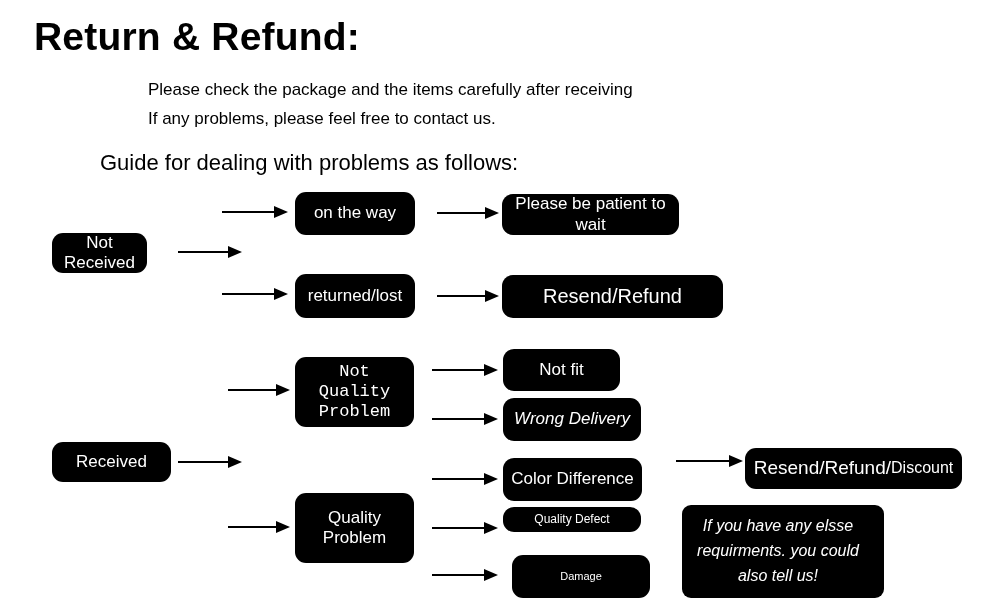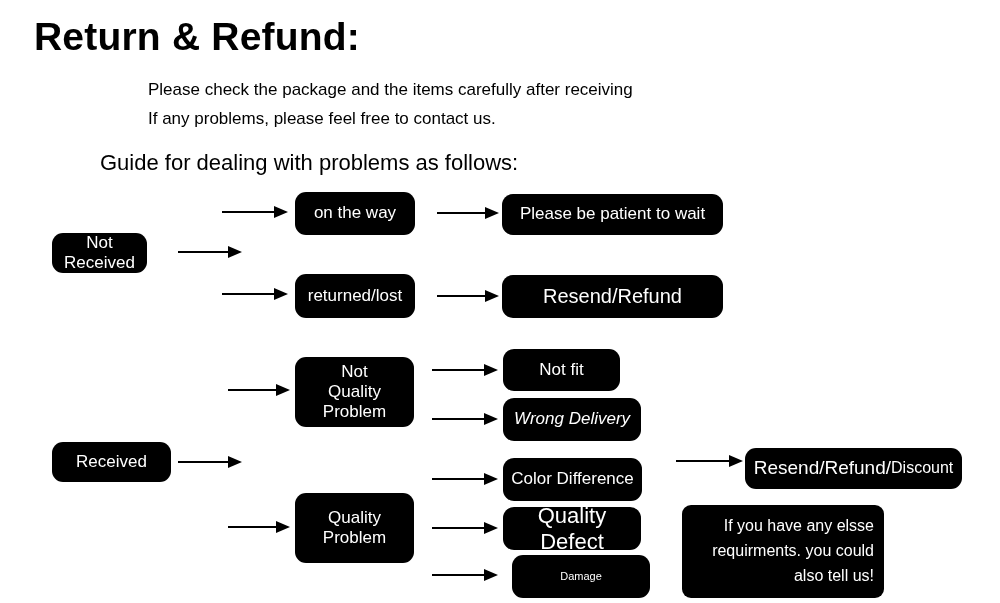--- a/index.html
+++ b/index.html
@@ -66,22 +66,23 @@
     box-sizing: border-box;
     line-height: 1.18;
     padding: 0 6px;
   }
   .node.multiline {
     flex-direction: column;
     justify-content: center;
   }
   .node.left-align {
     align-items: flex-start;
-    text-align: right;
+    text-align: center;
     padding: 6px 10px 6px 0;
+    font-style: italic;
   }
   .node .line { display: block; width: 100%; }
 
   
   .arrow {
     position: absolute;
     height: 12px;
     display: block;
   }
   .arrow .shaft {
@@ -136,42 +137,42 @@
 <div class="arrow" style="left:437px; top:207px; width:62px;">
   <span class="shaft" style="width:48px;"></span>
   <span class="head" style="left:48px;"></span>
 </div>
 
 <div class="arrow" style="left:437px; top:290px; width:62px;">
   <span class="shaft" style="width:48px;"></span>
   <span class="head" style="left:48px;"></span>
 </div>
 
-<div class="node" style="left:502px; top:194px; width:221px; height:41px; font-size:17px;">Please be patient to wait</div>
+<div class="node" style="left:502px; top:194px; width:177px; height:41px; font-size:17px;">Please be patient to wait</div>
 
 <div class="node" style="left:502px; top:275px; width:221px; height:43px; font-size:20px;">Resend/Refund</div>
 
 <div class="node" style="left:52px; top:442px; width:119px; height:40px; font-size:17px;">Received</div>
 
 <div class="arrow" style="left:178px; top:456px; width:64px;">
   <span class="shaft" style="width:50px;"></span>
   <span class="head" style="left:50px;"></span>
 </div>
 
 <div class="arrow" style="left:228px; top:384px; width:62px;">
   <span class="shaft" style="width:48px;"></span>
   <span class="head" style="left:48px;"></span>
 </div>
 
 <div class="arrow" style="left:228px; top:521px; width:62px;">
   <span class="shaft" style="width:48px;"></span>
   <span class="head" style="left:48px;"></span>
 </div>
 
-<div class="node multiline" style="left:295px; top:357px; width:119px; height:70px; font-size:17px;">
+<div class="node multiline" style="left:295px; top:357px; width:119px; height:70px; font-size:17px;font-family:Liberation Mono, monospace;">
   <span class="line">Not</span>
   <span class="line">Quality</span>
   <span class="line">Problem</span>
 </div>
 
 <div class="node multiline" style="left:295px; top:493px; width:119px; height:70px; font-size:17px;">
   <span class="line">Quality</span>
   <span class="line">Problem</span>
 </div>
 
@@ -199,21 +200,21 @@
   <span class="shaft" style="width:52px;"></span>
   <span class="head" style="left:52px;"></span>
 </div>
 
 <div class="node" style="left:503px; top:349px; width:117px; height:42px; font-size:17px;">Not fit</div>
 
 <div class="node" style="left:503px; top:398px; width:138px; height:43px; font-size:17px;font-style:italic;">Wrong Delivery</div>
 
 <div class="node" style="left:503px; top:458px; width:139px; height:43px; font-size:17px;">Color Difference</div>
 
-<div class="node" style="left:503px; top:507px; width:138px; height:43px; font-size:22px;text-align:center;">Quality Defect</div>
+<div class="node" style="left:503px; top:507px; width:138px; height:25px; font-size:12px;text-align:center;">Quality Defect</div>
 
 <div class="node" style="left:512px; top:555px; width:138px; height:43px; font-size:11px;">Damage</div>
 
 <div class="arrow" style="left:676px; top:455px; width:67px;">
   <span class="shaft" style="width:53px;"></span>
   <span class="head" style="left:53px;"></span>
 </div>
 
 <div class="node" style="left:745px; top:448px; width:217px; height:41px;">
   <span style="font-size:19px;">Resend/Refund/</span>

